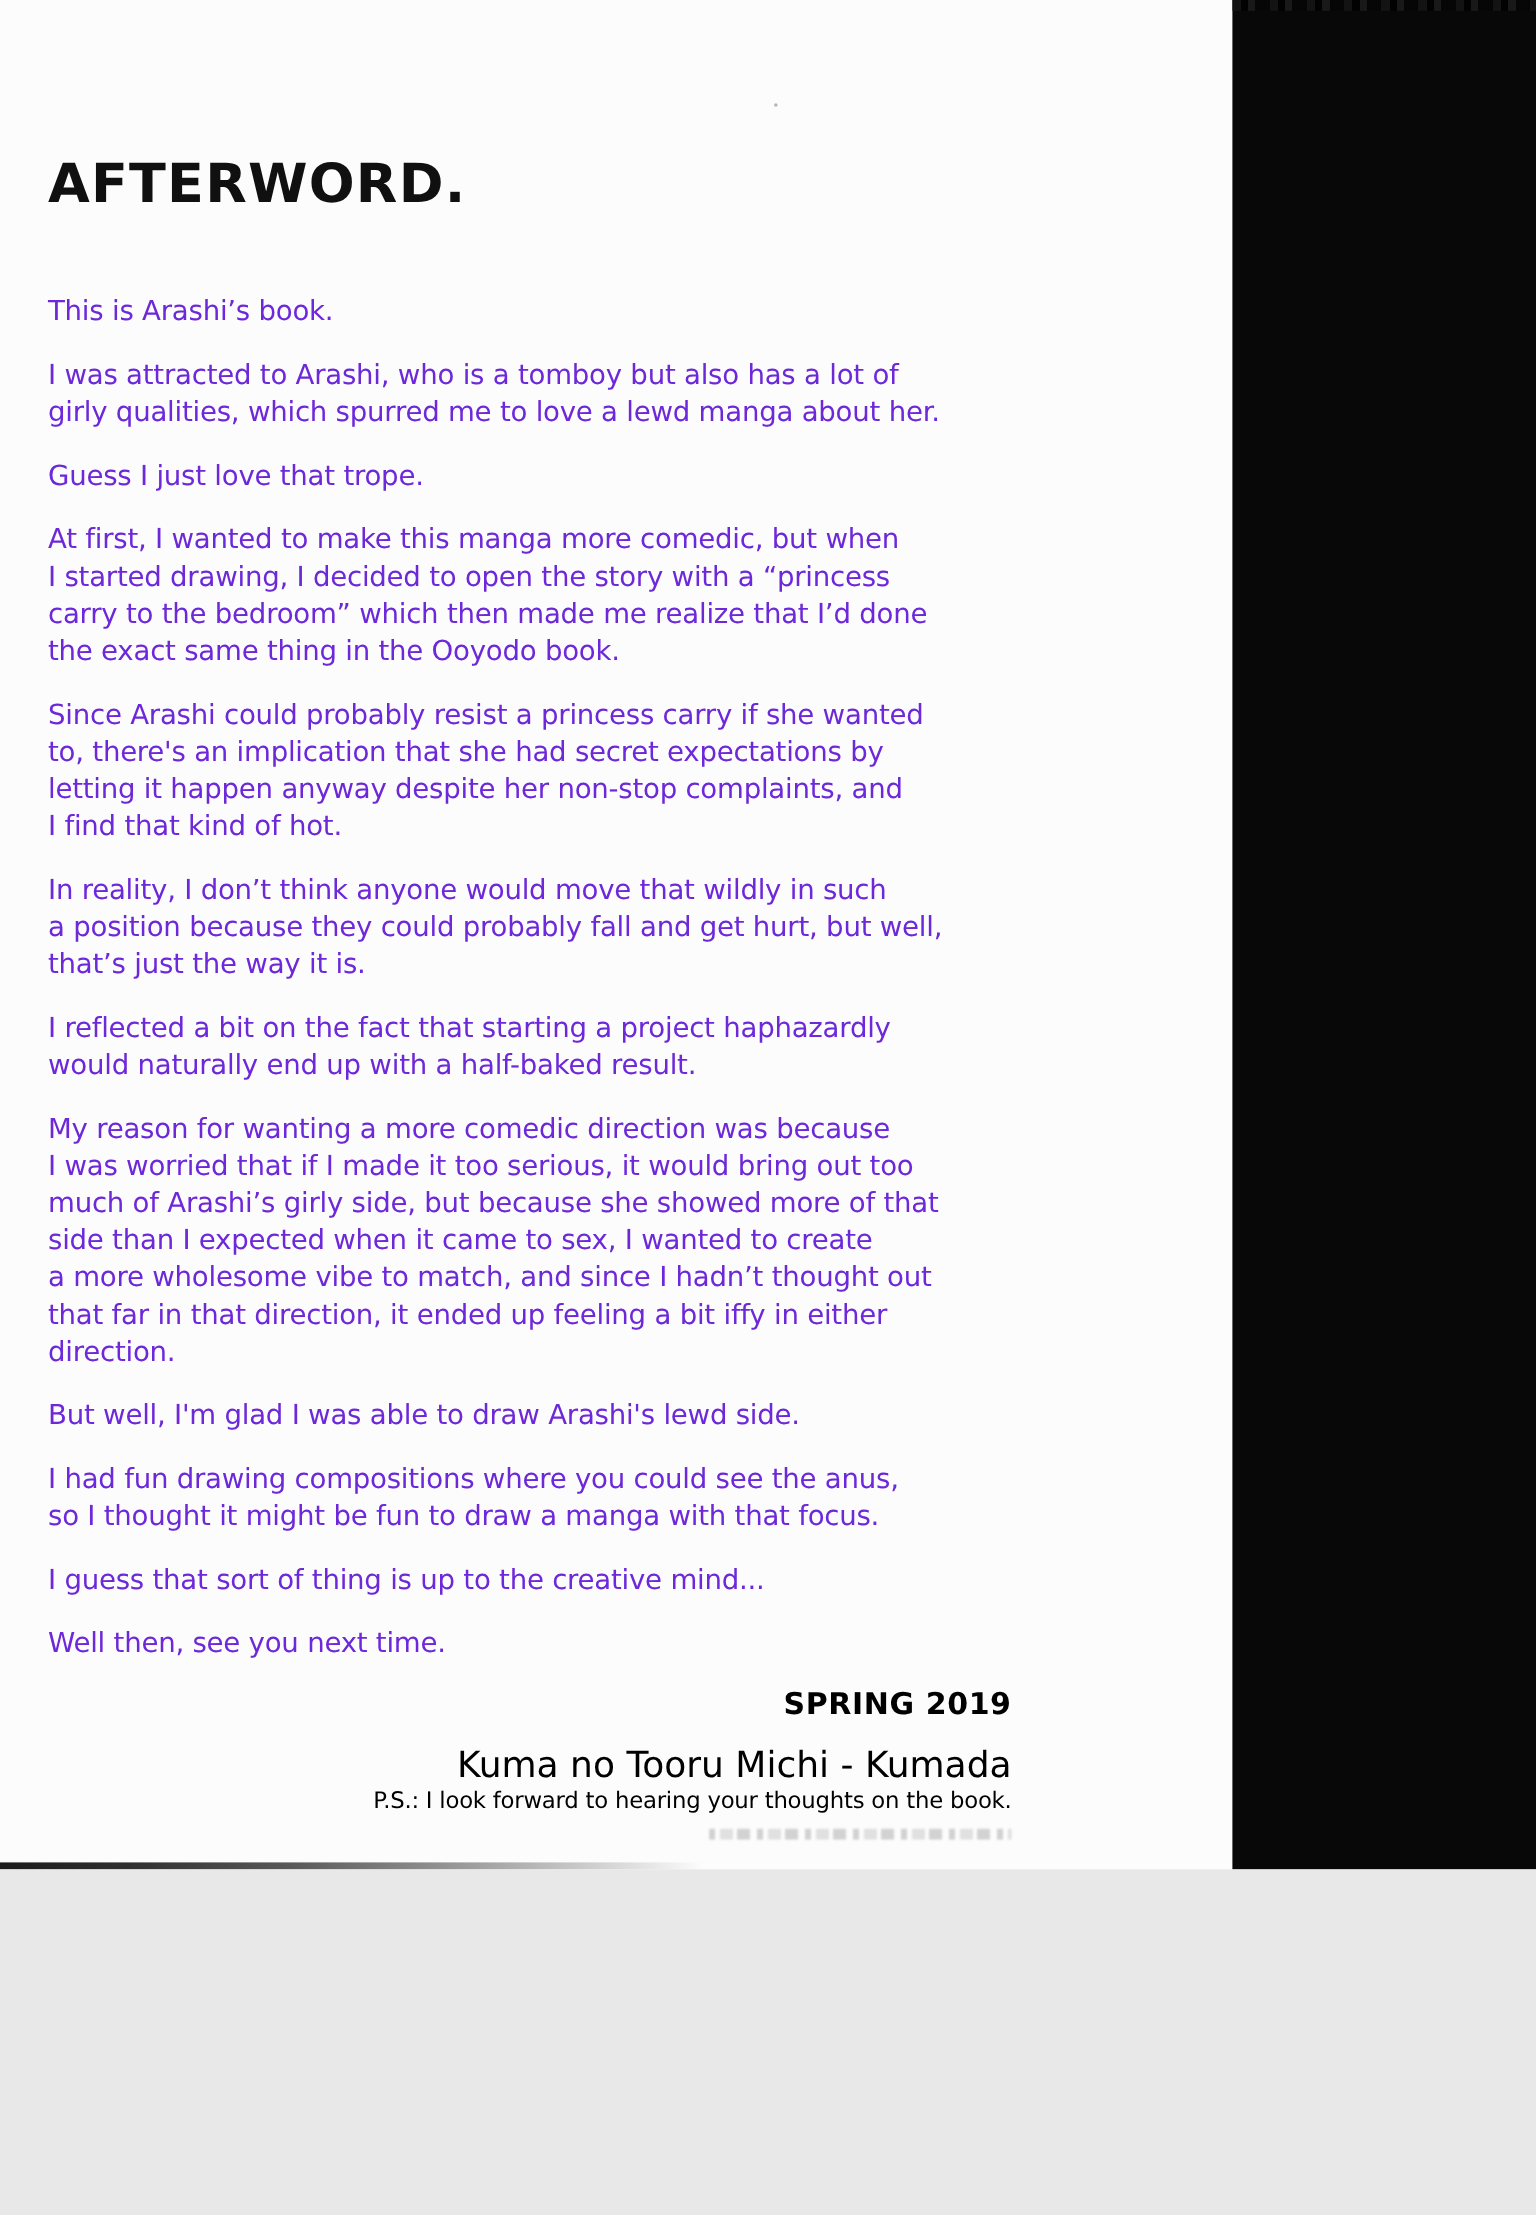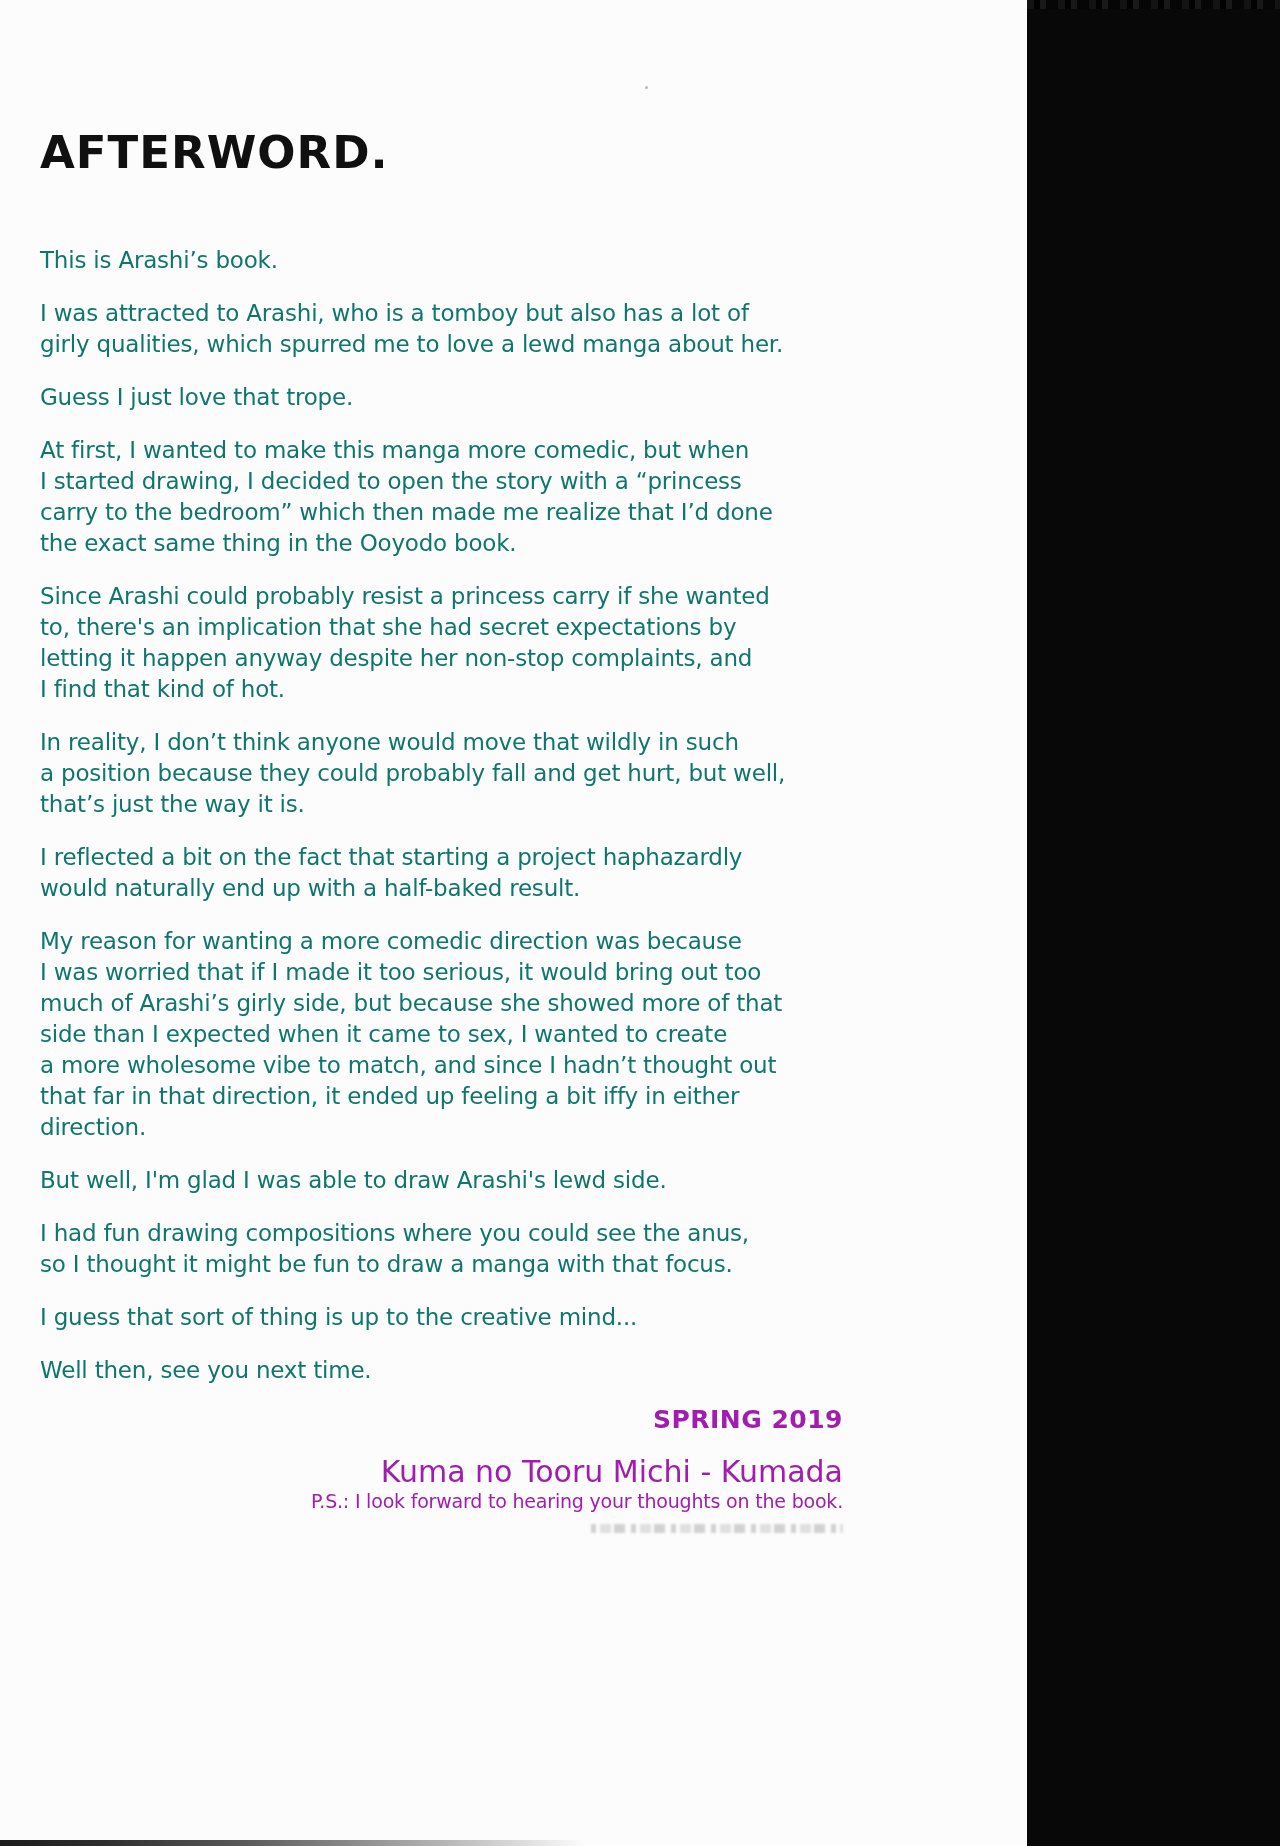--- a/index.html
+++ b/index.html
@@ -3,21 +3,21 @@
 <meta charset="utf-8">
 <style>
   html, body {
     margin: 0;
     padding: 0;
     background: #e8e8e8;
   }
   .page {
     position: relative;
     width: 1280px;
-    height: 1846px;
+    height: 1558px;
     background: #fcfcfc;
     overflow: hidden;
     font-family: "DejaVu Sans", "Liberation Sans", sans-serif;
     color: #1c1c1c;
   }
   
   .black-band {
     position: absolute;
     top: 0;
     right: 0;
@@ -62,28 +62,28 @@
   }
   .body-text {
     margin-top: 67px;
   }
   .body-text p {
     margin: 0 0 22px 0;
     font-size: 23px;
     line-height: 31px;
     letter-spacing: -0.2px;
     white-space: pre-line;
-    color: #0f766e;
+    color: #6d28d9;
   }
   .signature {
     position: absolute;
     top: 1404px;
     right: 437px;
     text-align: right;
-    color: #a21caf;
+    color: #000000;
   }
   .sig-date {
     font-size: 25px;
     line-height: 32px;
     font-weight: bold;
     letter-spacing: .5px;
     margin-bottom: 20px;
   }
   .sig-author {
     font-size: 30px;

